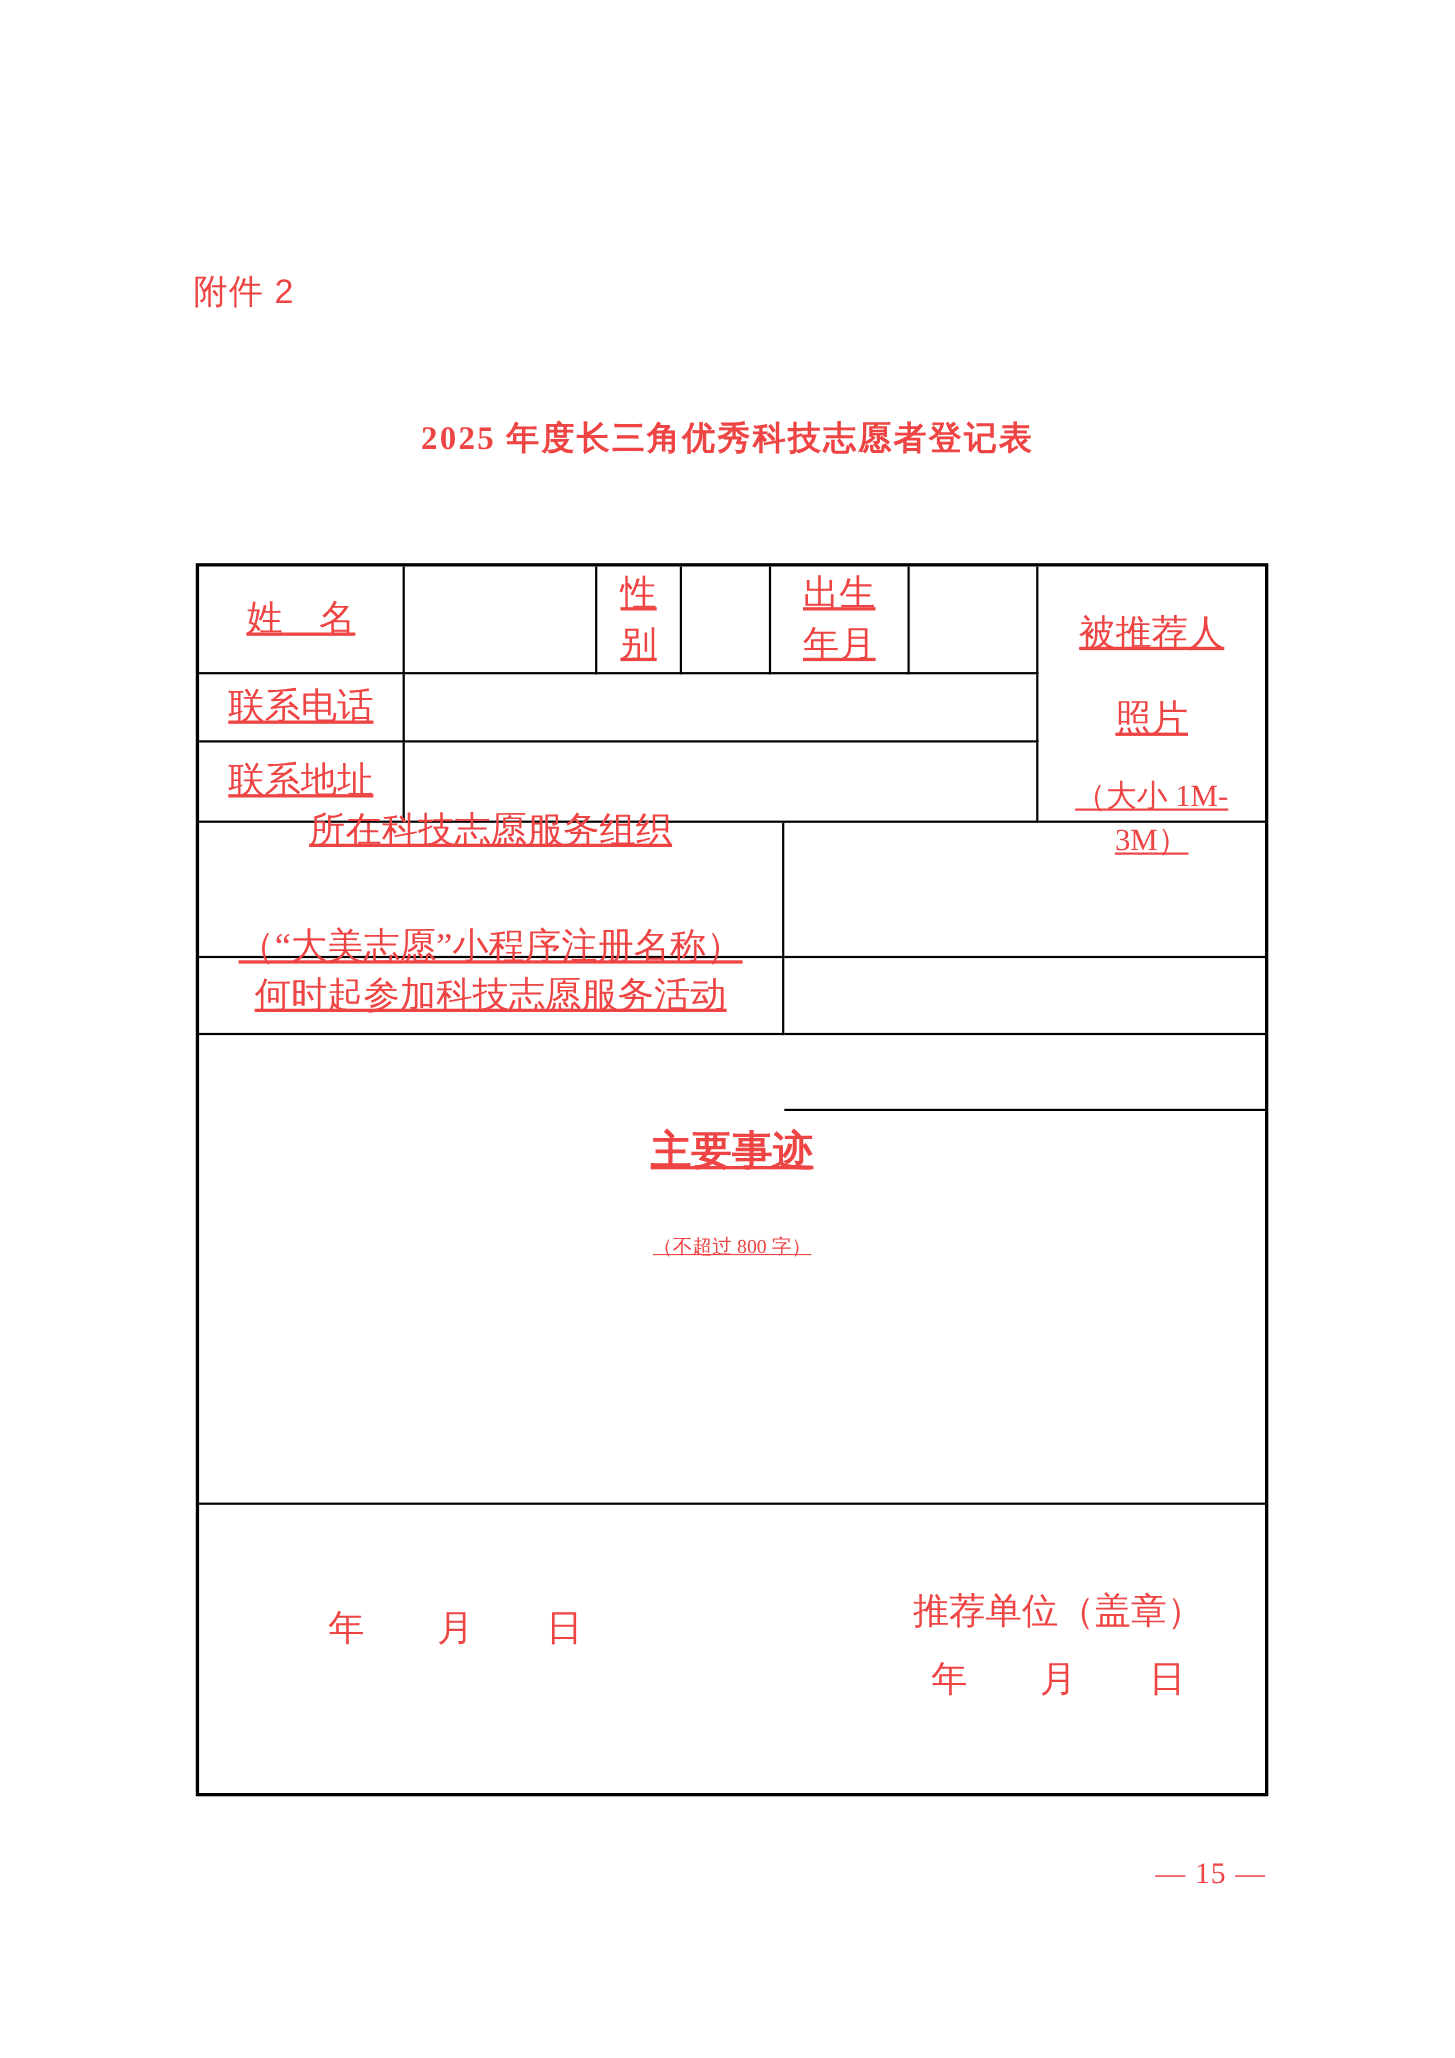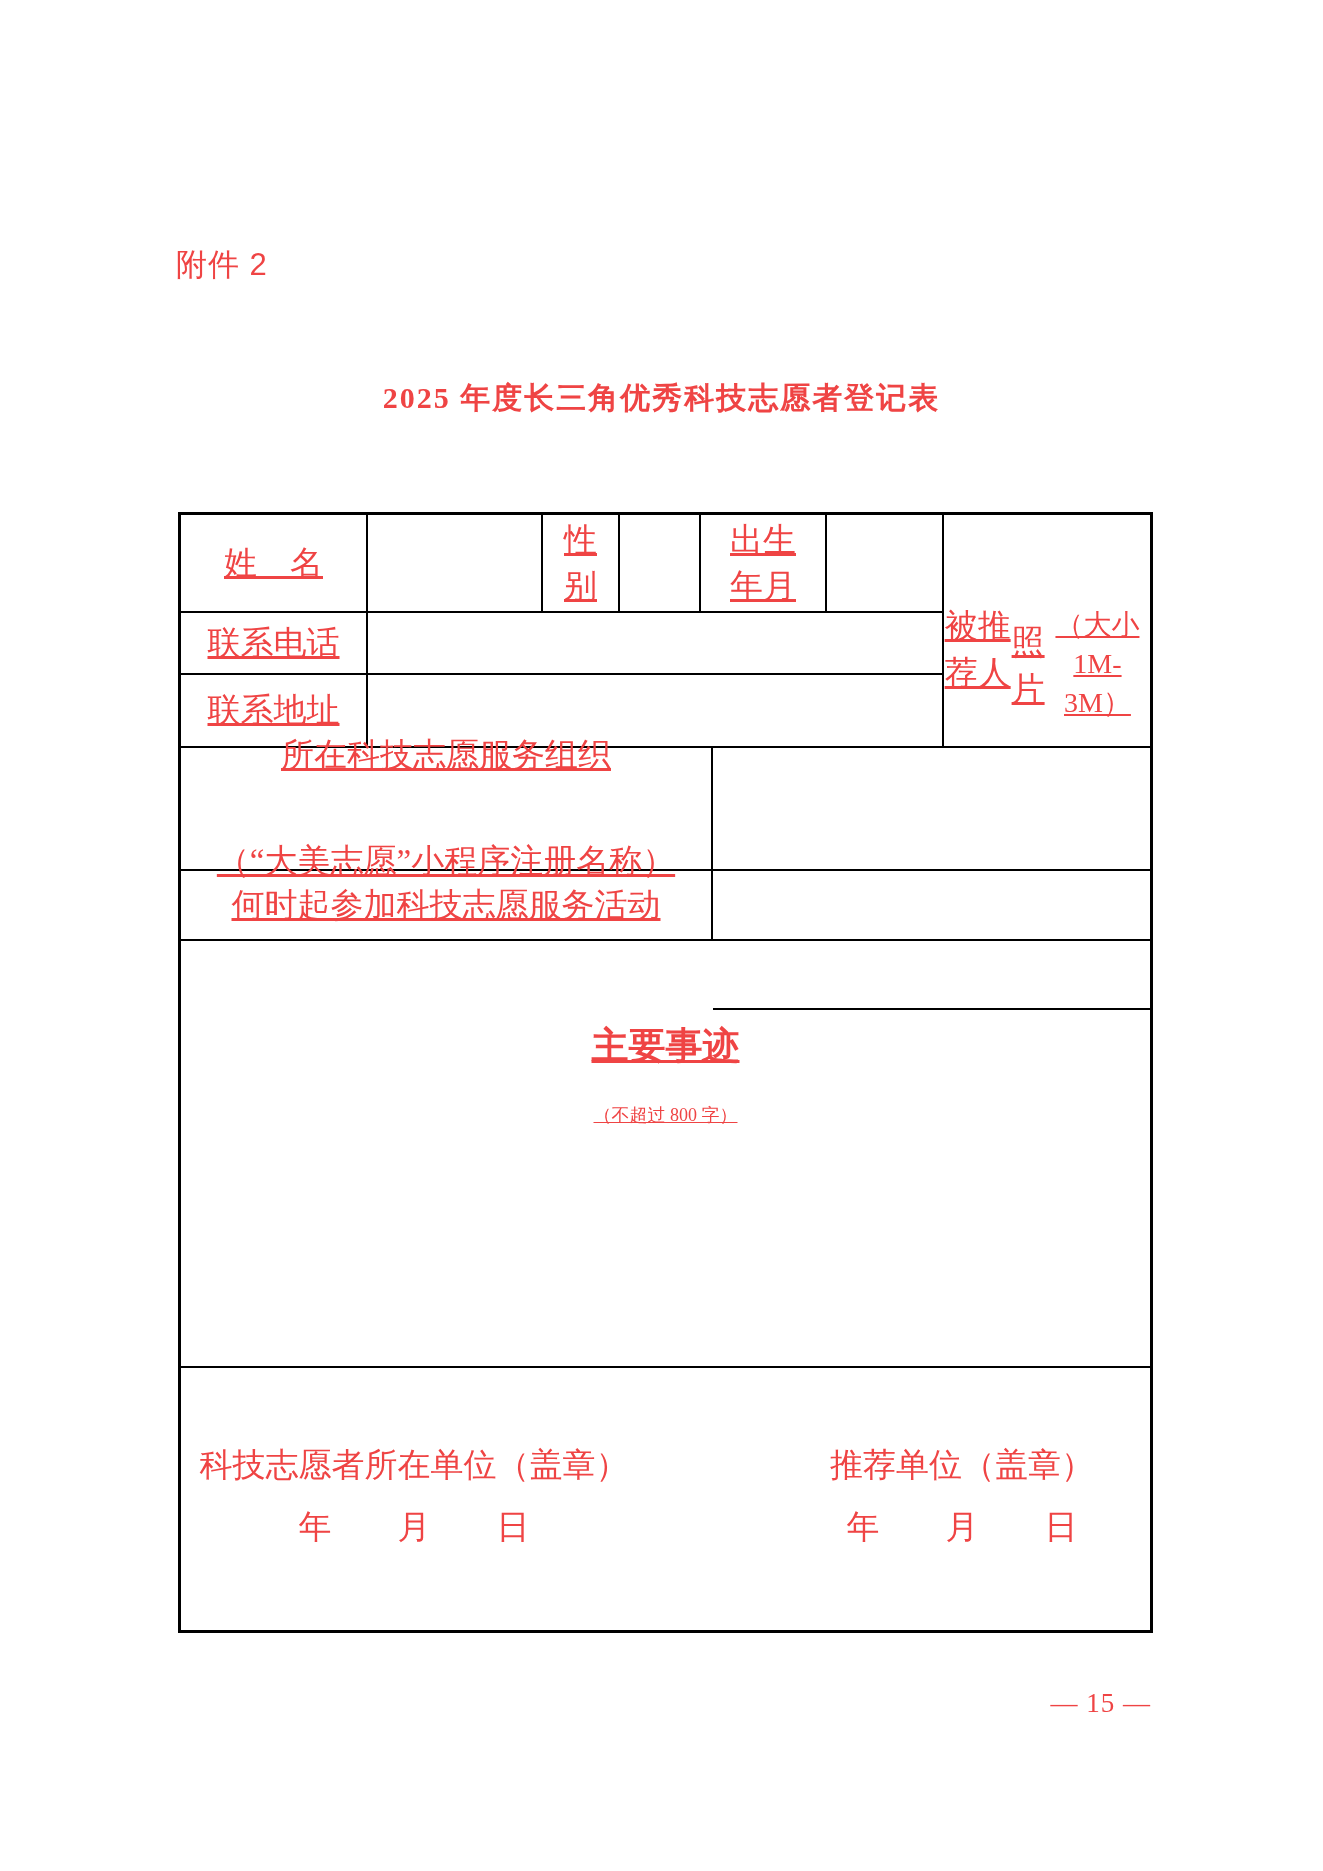--- a/index.html
+++ b/index.html
@@ -50,21 +50,21 @@
     align-items: center;
     justify-content: center;
     text-align: center;
     font-size: 33px;
     line-height: 1.4;
   }
   .cell.no-r { border-right: none; }
   .cell.no-b { border-bottom: none; }
   .pre { white-space: pre-line; }
   .photo-cell {
-    flex-direction: row;
+    flex-direction: column;
     justify-content: flex-start;
     padding-top: 38px;
     text-align: center;
   }
   .photo-line2 { margin-top: 32px; }
   .photo-hint { margin-top: 28px; font-size: 28px; }
   .org-label { line-height: 1.6; }
   .deeds-cell {
     flex-direction: column;
     justify-content: flex-start;
@@ -132,29 +132,28 @@
       <span class="pre"><span>所在科技志愿服务组织</span><br>
       <span>（“大美志愿”小程序注册名称）</span></span>
     </div>
     <div class="cell no-r" style="grid-column:6 / 9;grid-row:4;"></div>
 
     <div class="cell" style="grid-column:1 / 6;grid-row:5;">何时起参加科技志愿服务活动</div>
     <div class="cell no-r" style="grid-column:6 / 9;grid-row:5;"></div>
 
     <div class="cell no-r" style="grid-column:6 / 9;grid-row:6;"></div>
 
-    <div class="cell no-r deeds-cell" style="grid-column:1 / 9;grid-row:7;">
+    <div class="cell no-r deeds-cell" style="grid-column:1 / 9;grid-row:7;gap:18px;">
       <span class="deeds-title">主要事迹</span>
       <span class="deeds-hint">（不超过 800 字）</span>
       <div class="deeds-input-area"></div>
     </div>
 
     <div class="cell no-r no-b signature-cell" style="grid-column:1 / 9;grid-row:8;">
       <div class="sig-block sig-left">
-        <div>科技志愿者所在单位（盖章）</div>
         <div class="sig-date">年　　月　　日</div>
       </div>
       <div class="sig-block sig-right">
         <div>推荐单位（盖章）</div>
         <div class="sig-date">年　　月　　日</div>
       </div>
     </div>
 
   </div>
 

